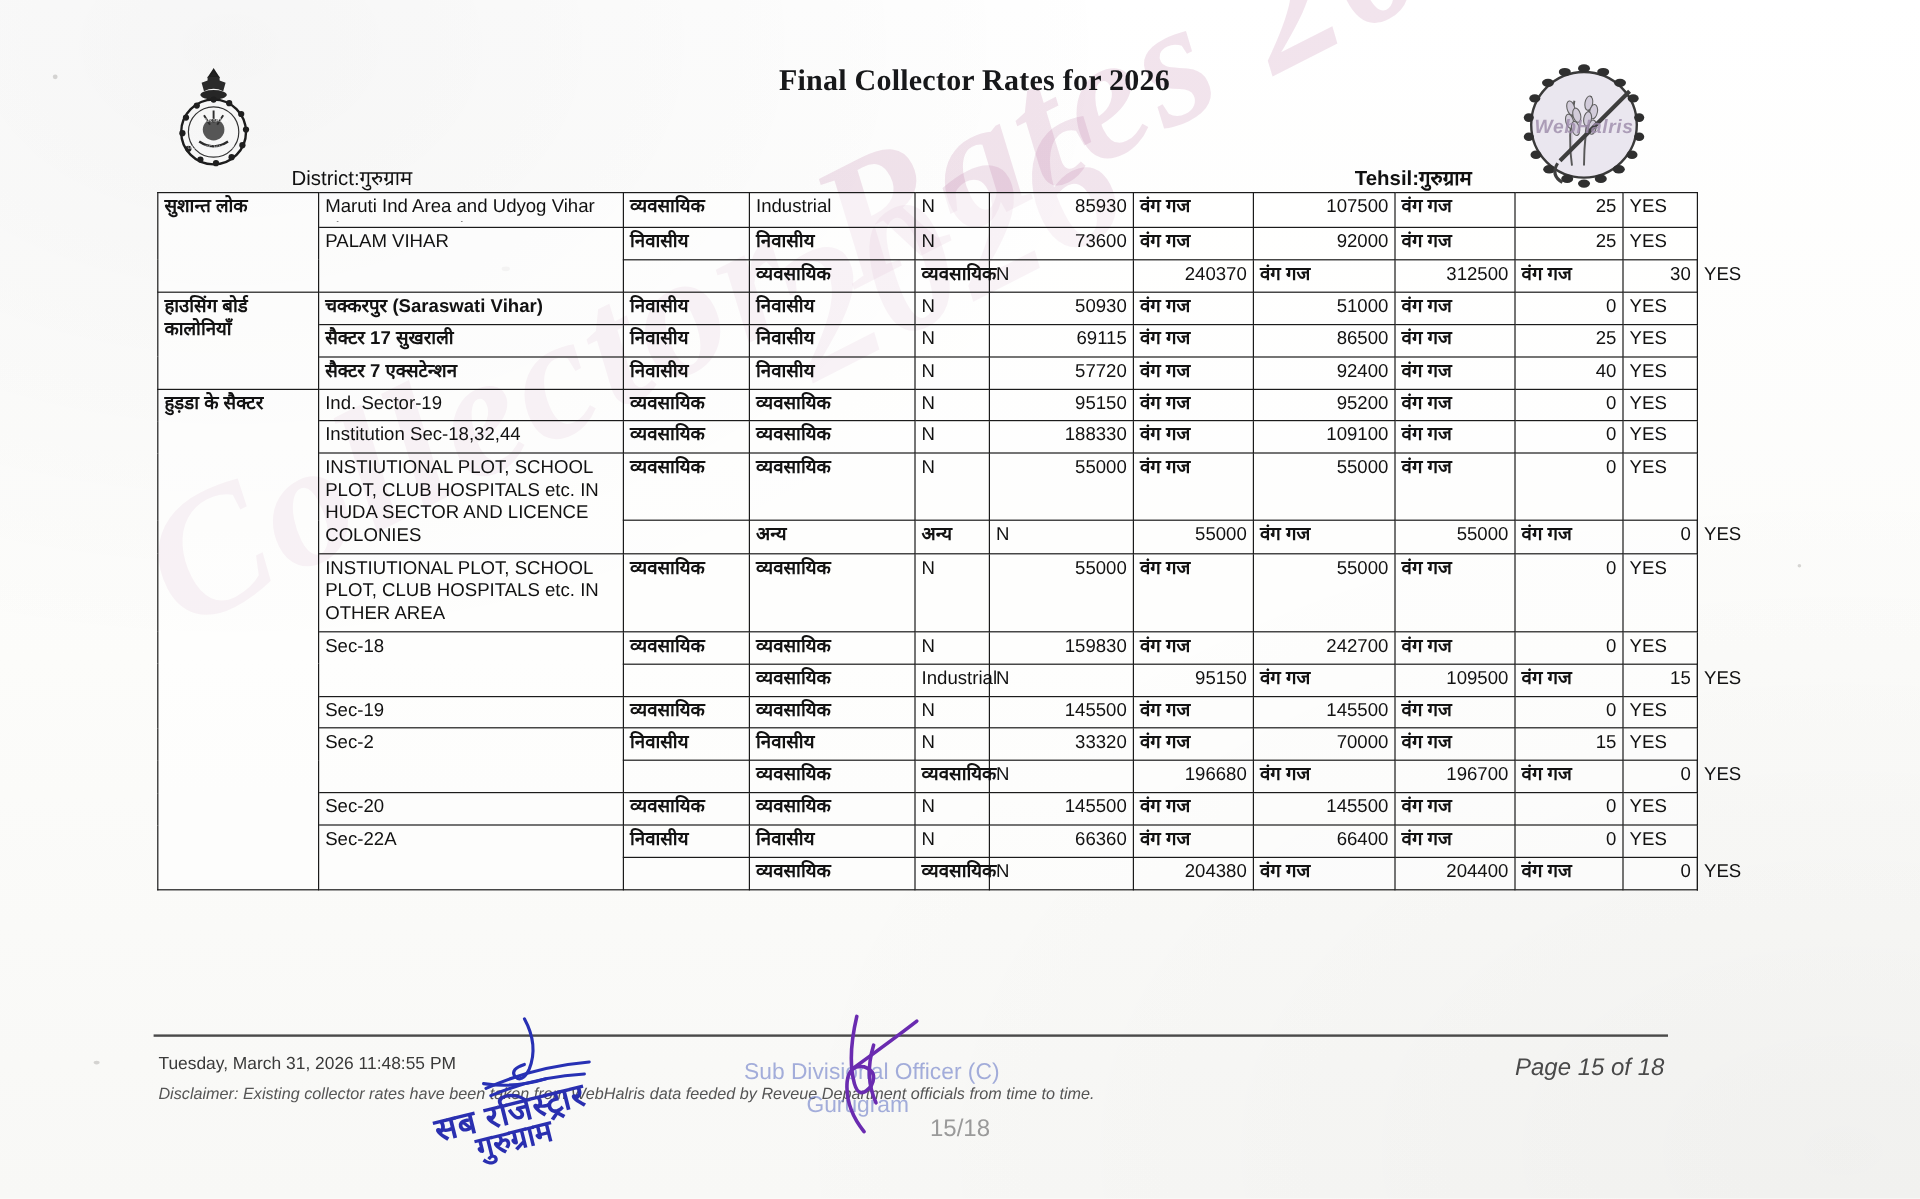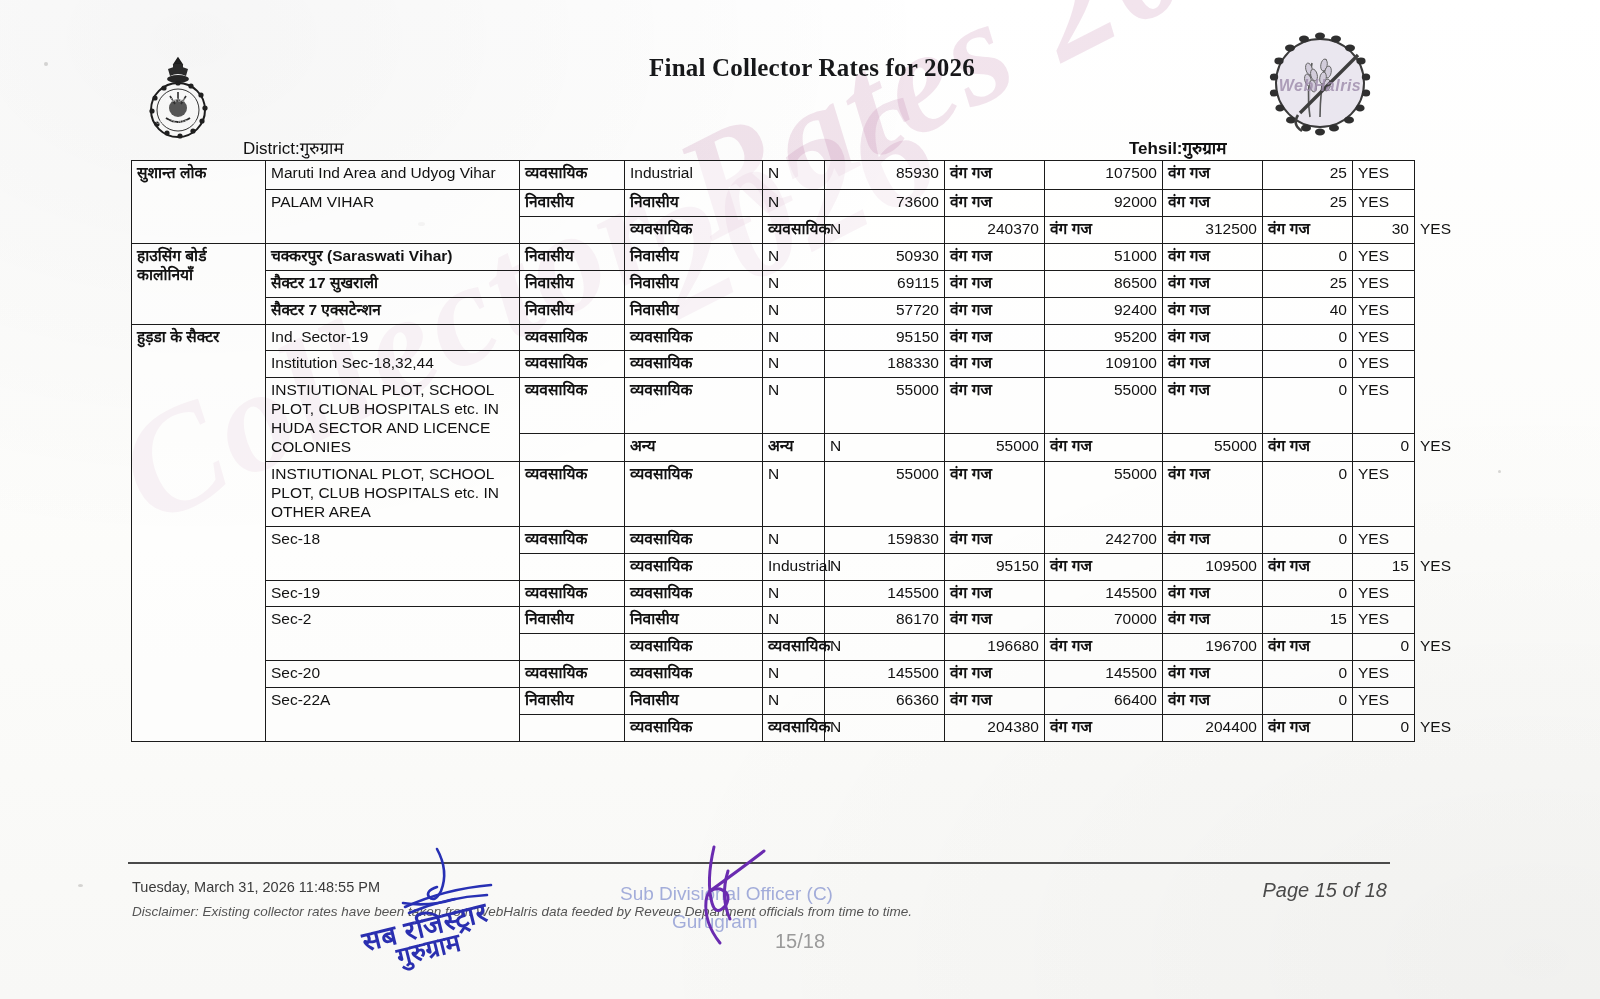--- a/index.html
+++ b/index.html
@@ -65,21 +65,21 @@
     padding-left: 24px;
   }
 
   
   #emblem-left {
     position: absolute; left: 132px; top: 52px;
     width: 92px; height: 100px;
   }
   
   #logo-right {
-    position: absolute; left: 1262px; top: 25px;
+    position: absolute; left: 1262px; top: 46px;
     width: 116px; height: 116px;
     opacity: 0.92;
   }
   #logo-right .wm-name {
     position: absolute; left: 0; right: 0; top: 52px;
     text-align: center;
     font-family: "Liberation Sans", sans-serif;
     font-size: 16px; font-weight: 700; font-style: italic;
     color: rgba(150,130,165,0.82);
     letter-spacing: 0.5px;
@@ -483,21 +483,21 @@
           <td class="c-rate2">145500</td>
           <td class="c-unit2 unit">वंग गज</td>
           <td class="c-pct">0</td>
           <td class="c-yes">YES</td>
         </tr>
         <tr>
           <td class="c-loc latin" rowspan="2">Sec-2</td>
           <td class="c-type1 hi">निवासीय</td>
           <td class="c-type2 hi">निवासीय</td>
           <td class="c-flag flagcell">N</td>
-          <td class="c-rate1">86170</td>
+          <td class="c-rate1">33320</td>
           <td class="c-unit1 unit">वंग गज</td>
           <td class="c-rate2">70000</td>
           <td class="c-unit2 unit">वंग गज</td>
           <td class="c-pct">15</td>
           <td class="c-yes">YES</td>
         </tr>
         <tr>
           <td class="c-loc"></td>
           <td class="c-type1 hi">व्यवसायिक</td>
           <td class="c-type2 hi">व्यवसायिक</td>

